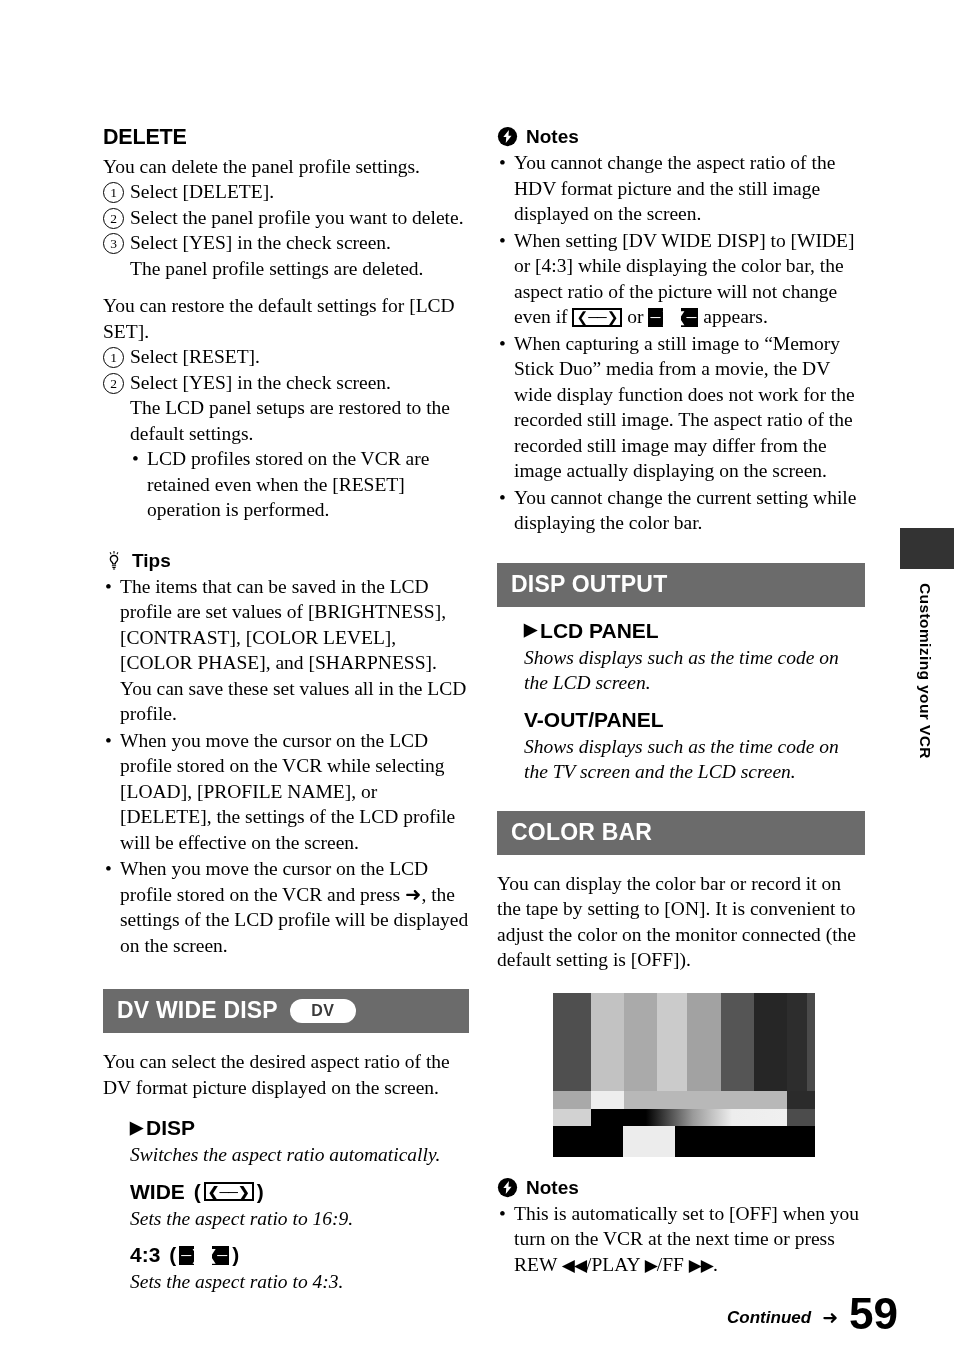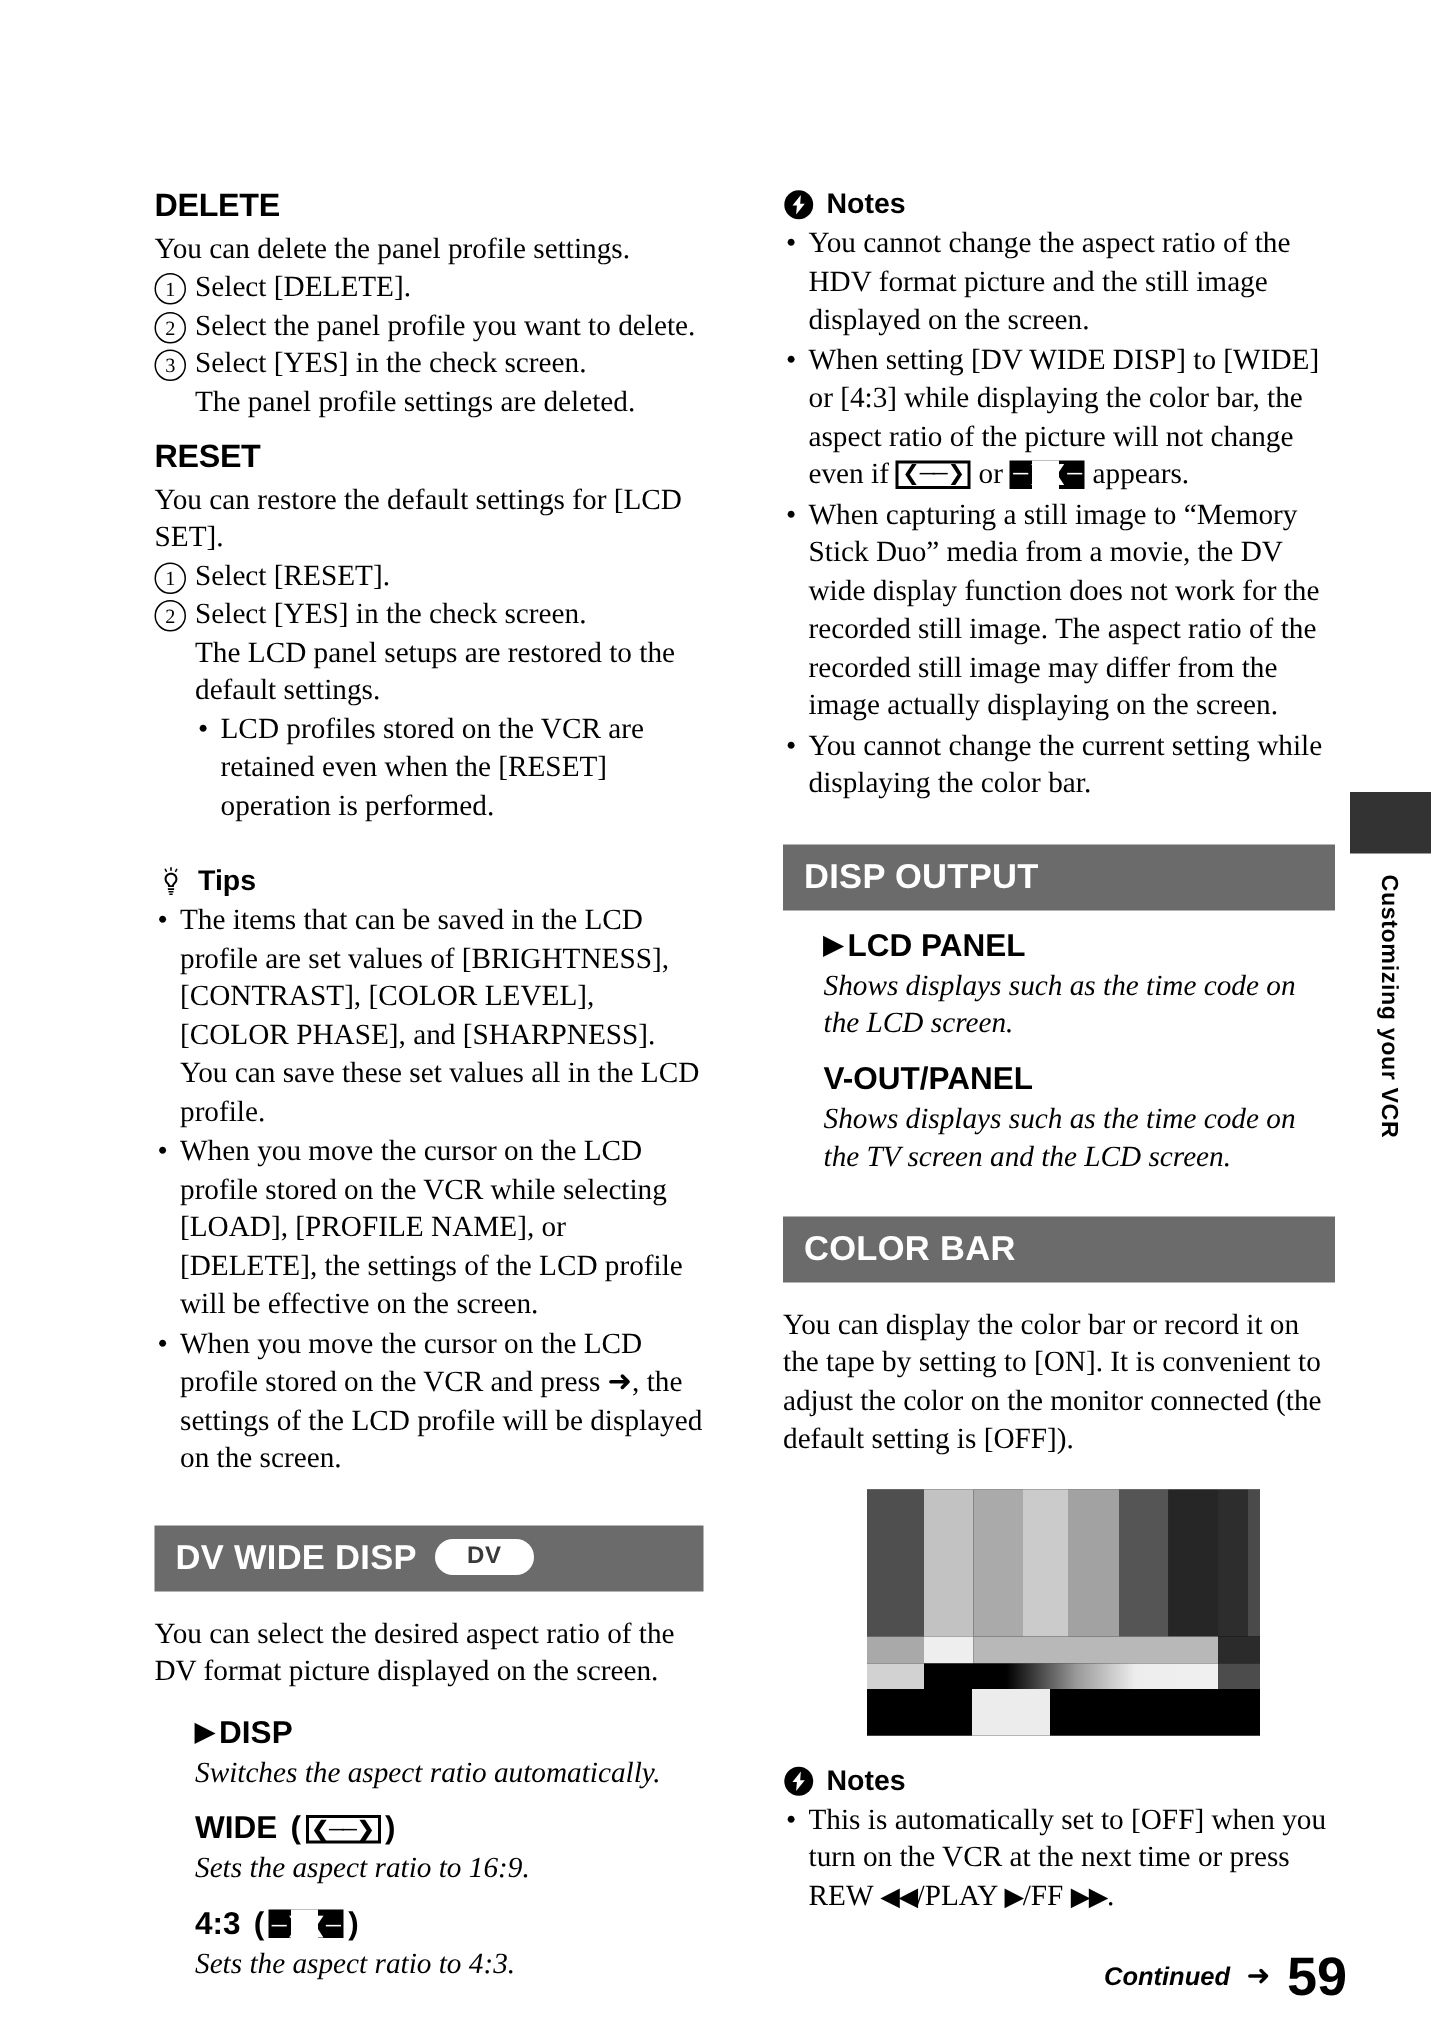--- a/index.html
+++ b/index.html
@@ -20,21 +20,21 @@
   #page {
     position: absolute;
     inset: 0;
   }
   .col {
     position: absolute;
     top: 126px;
     width: 366px;
   }
   #col-left  { left: 103px; }
-  #col-right { left: 522px; width: 368px; }
+  #col-right { left: 497px; width: 368px; }
 
   
   .sub-head {
     font-family: "Liberation Sans", sans-serif;
     font-weight: bold;
     font-size: 21.5px;
     letter-spacing: -0.2px;
     margin: 0 0 4px 0;
     line-height: 1.1;
   }
@@ -273,21 +273,21 @@
     padding-bottom: 7px;
     text-align: right;
   }
   #footer-arrow {
     font-size: 19px;
     padding-bottom: 6px;
   }
   #footer-pageno {
     font-family: "Liberation Sans", sans-serif;
     font-weight: bold;
-    font-size: 36px;
+    font-size: 44px;
     line-height: 0.95;
   }
   .sp-12 { height: 12px; }
   .sp-16 { height: 16px; }
   .sp-20 { height: 20px; }
   .sp-26 { height: 26px; }
   .sp-30 { height: 30px; }
 
   .transport { font-size: 17px; letter-spacing: -1px; }
 </style>
@@ -311,21 +311,20 @@
       </li>
       <li class="step">
         <span class="num">3</span>
         <span>Select [YES] in the check screen.</span>
         <span class="sub">The panel profile settings are deleted.</span>
       </li>
     </ul>
 
     <div class="sp-12"></div>
 
-    <h2 class="sub-head">RESET</h2>
     <p class="body-text">You can restore the default settings for [LCD SET].</p>
     <ul class="steps">
       <li class="step">
         <span class="num">1</span>
         <span>Select [RESET].</span>
       </li>
       <li class="step">
         <span class="num">2</span>
         <span>Select [YES] in the check screen.</span>
         <span class="sub">The LCD panel setups are restored to the default settings.</span>

